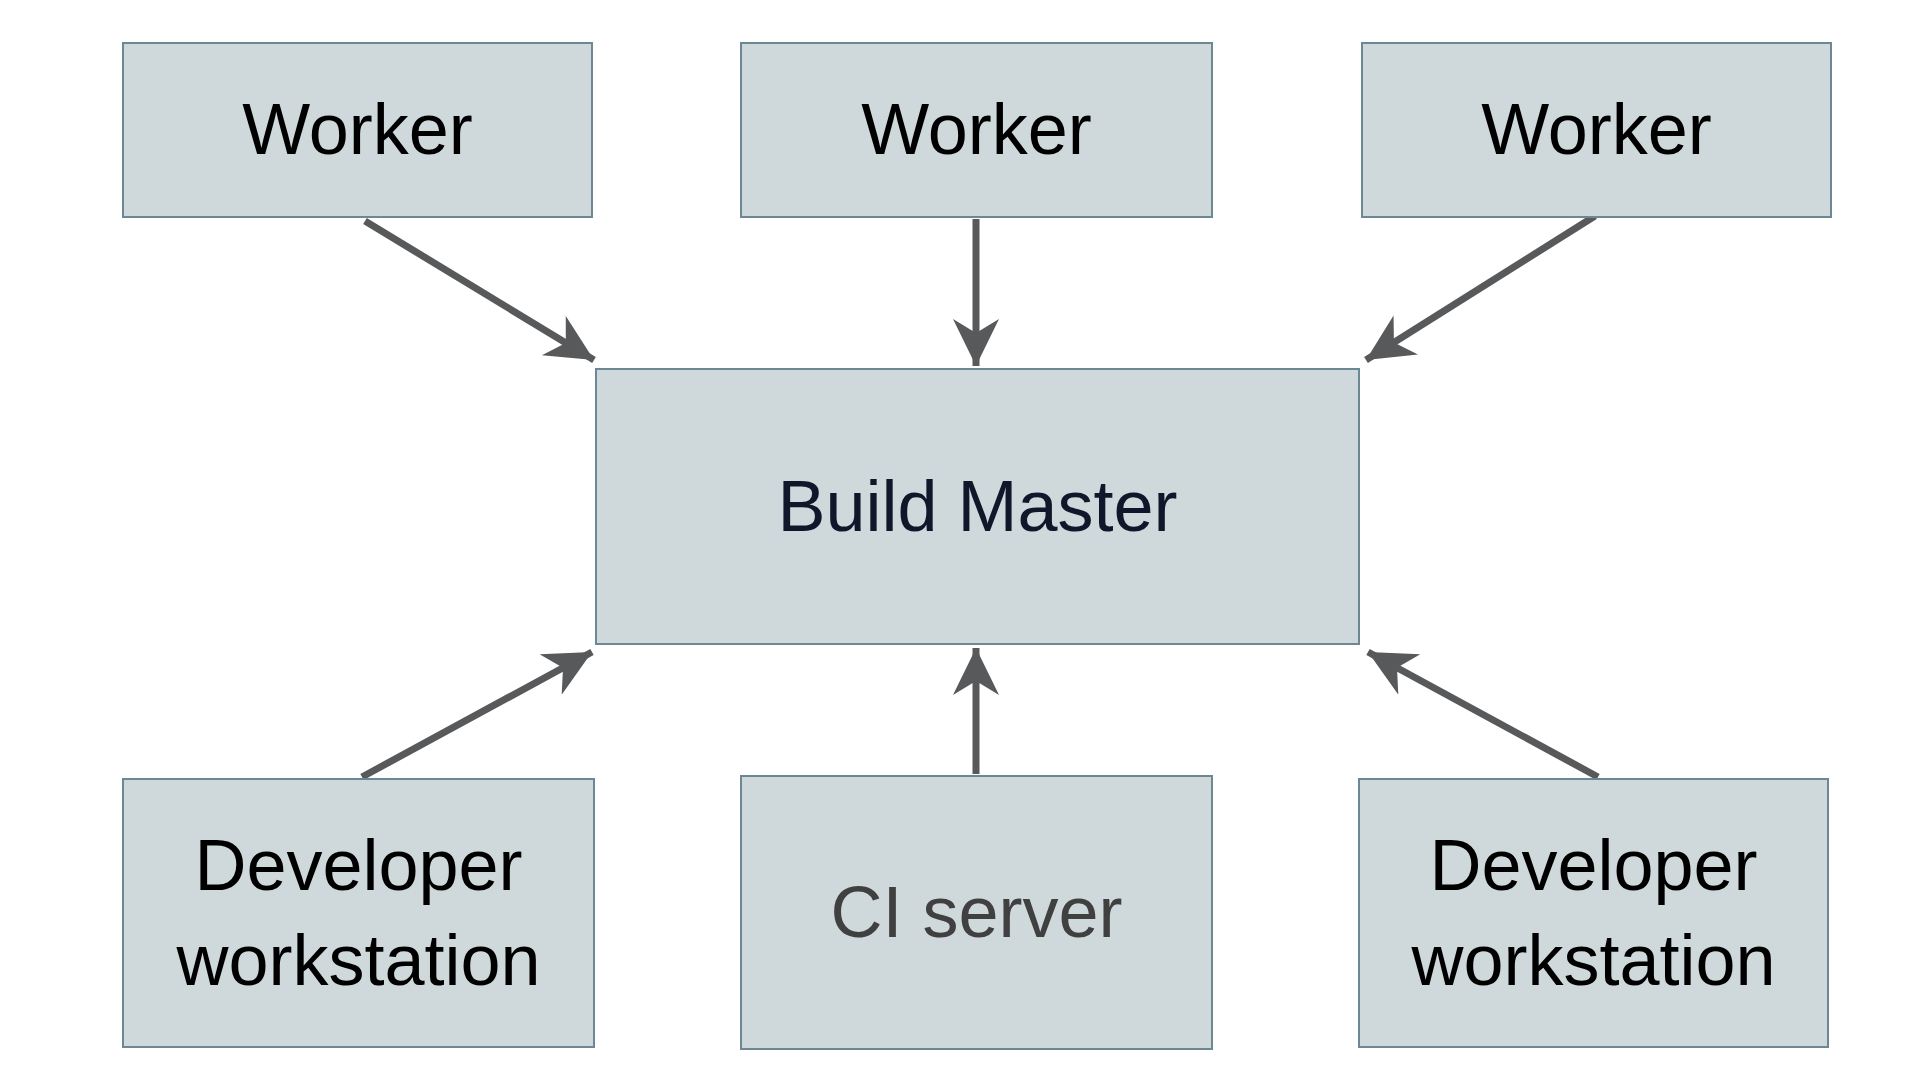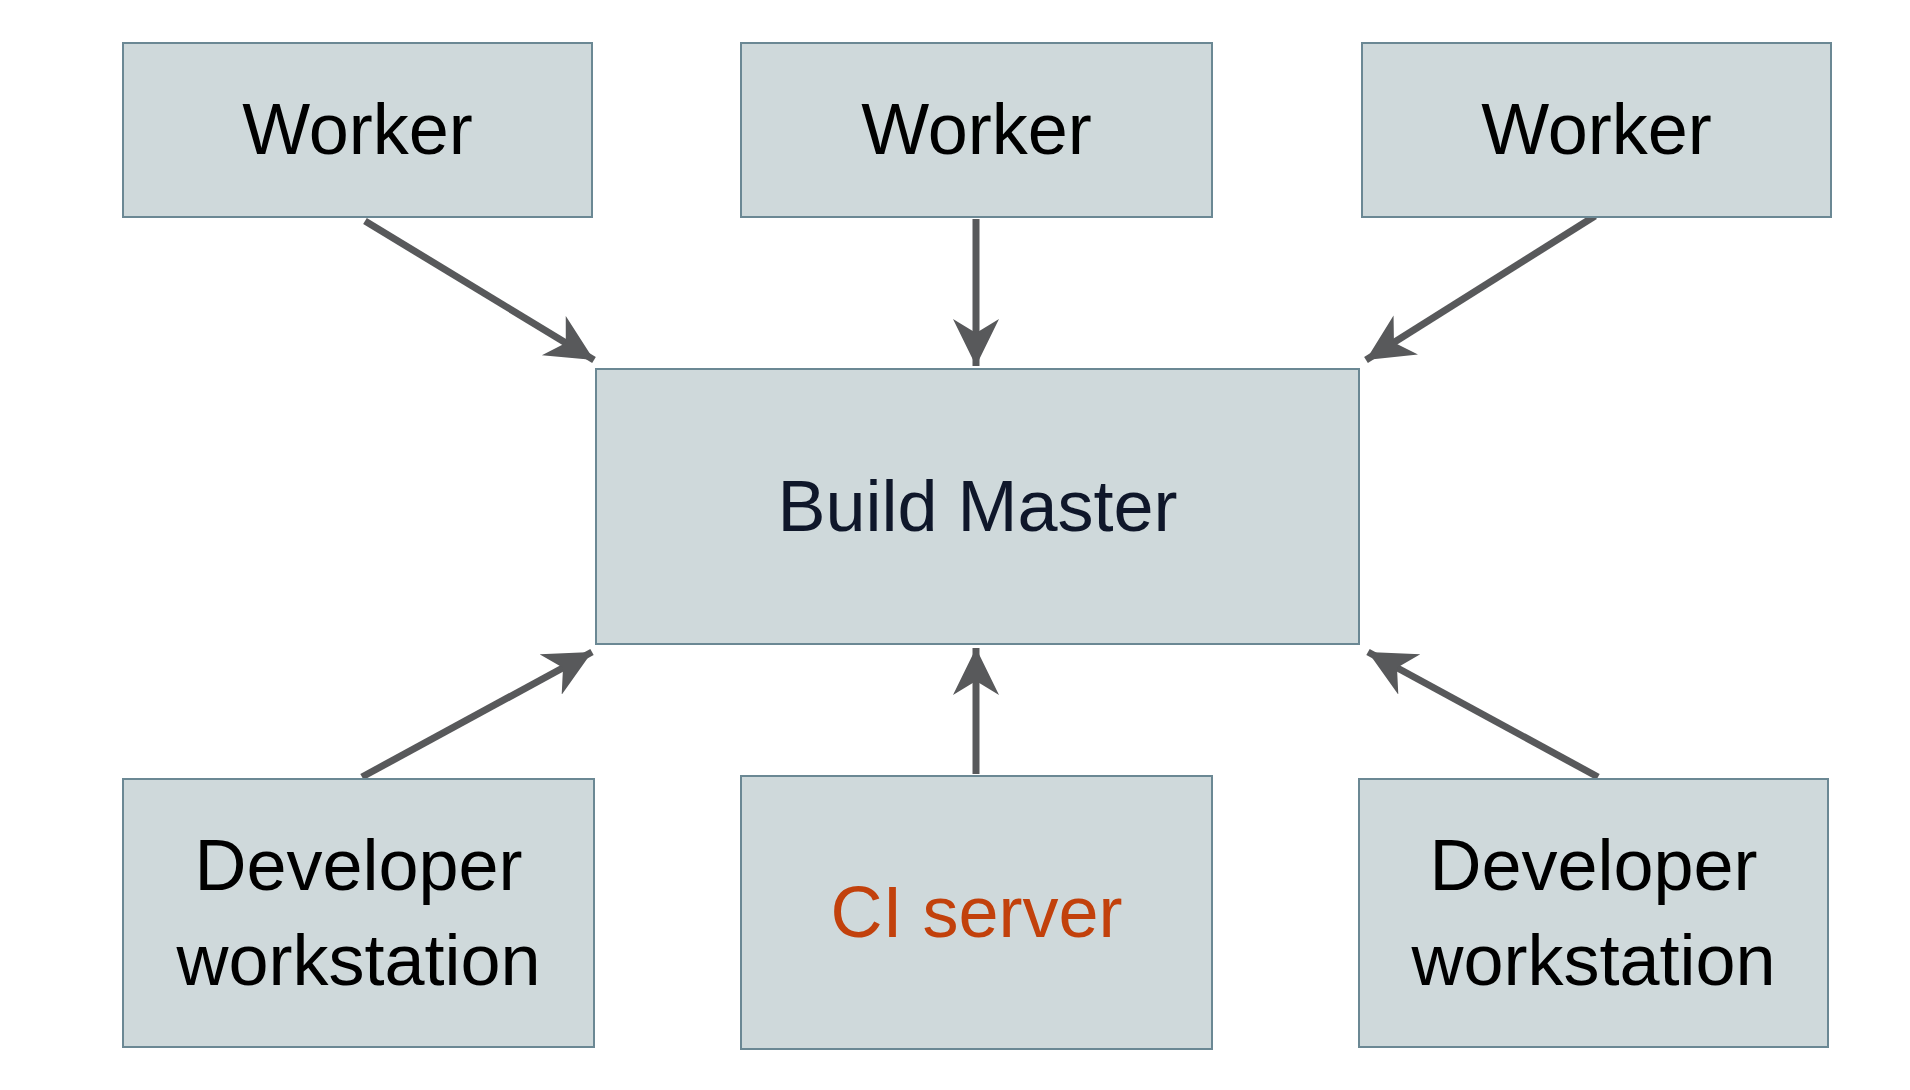--- a/index.html
+++ b/index.html
@@ -68,20 +68,20 @@
       </div>
       <div class="node" style="left: 1361px; top: 42px; width: 471px; height: 176px; background: rgb(207, 217, 219); border: 2.5px solid rgb(107, 136, 148); color: rgb(0, 0, 0);">
         <span class="label">Worker</span>
       </div>
       <div class="node" style="left: 595px; top: 368px; width: 765px; height: 277px; background: rgb(207, 217, 219); border: 2.5px solid rgb(107, 136, 148); color: #0f172a;">
         <span class="label">Build Master</span>
       </div>
       <div class="node" style="left: 122px; top: 778px; width: 473px; height: 270px; background: rgb(207, 217, 219); border: 2.5px solid rgb(107, 136, 148); color: rgb(0, 0, 0);">
         <span class="label">Developer workstation</span>
       </div>
-      <div class="node" style="left: 740px; top: 775px; width: 473px; height: 275px; background: rgb(207, 217, 219); border: 2.5px solid rgb(107, 136, 148); color: #c2410c;">
+      <div class="node" style="left: 740px; top: 775px; width: 473px; height: 275px; background: rgb(207, 217, 219); border: 2.5px solid rgb(107, 136, 148); color: #404040;">
         <span class="label">CI server</span>
       </div>
       <div class="node" style="left: 1358px; top: 778px; width: 471px; height: 270px; background: rgb(207, 217, 219); border: 2.5px solid rgb(107, 136, 148); color: rgb(0, 0, 0);">
         <span class="label">Developer workstation</span>
       </div>
     </div>
 </div>
 
 </body></html>

